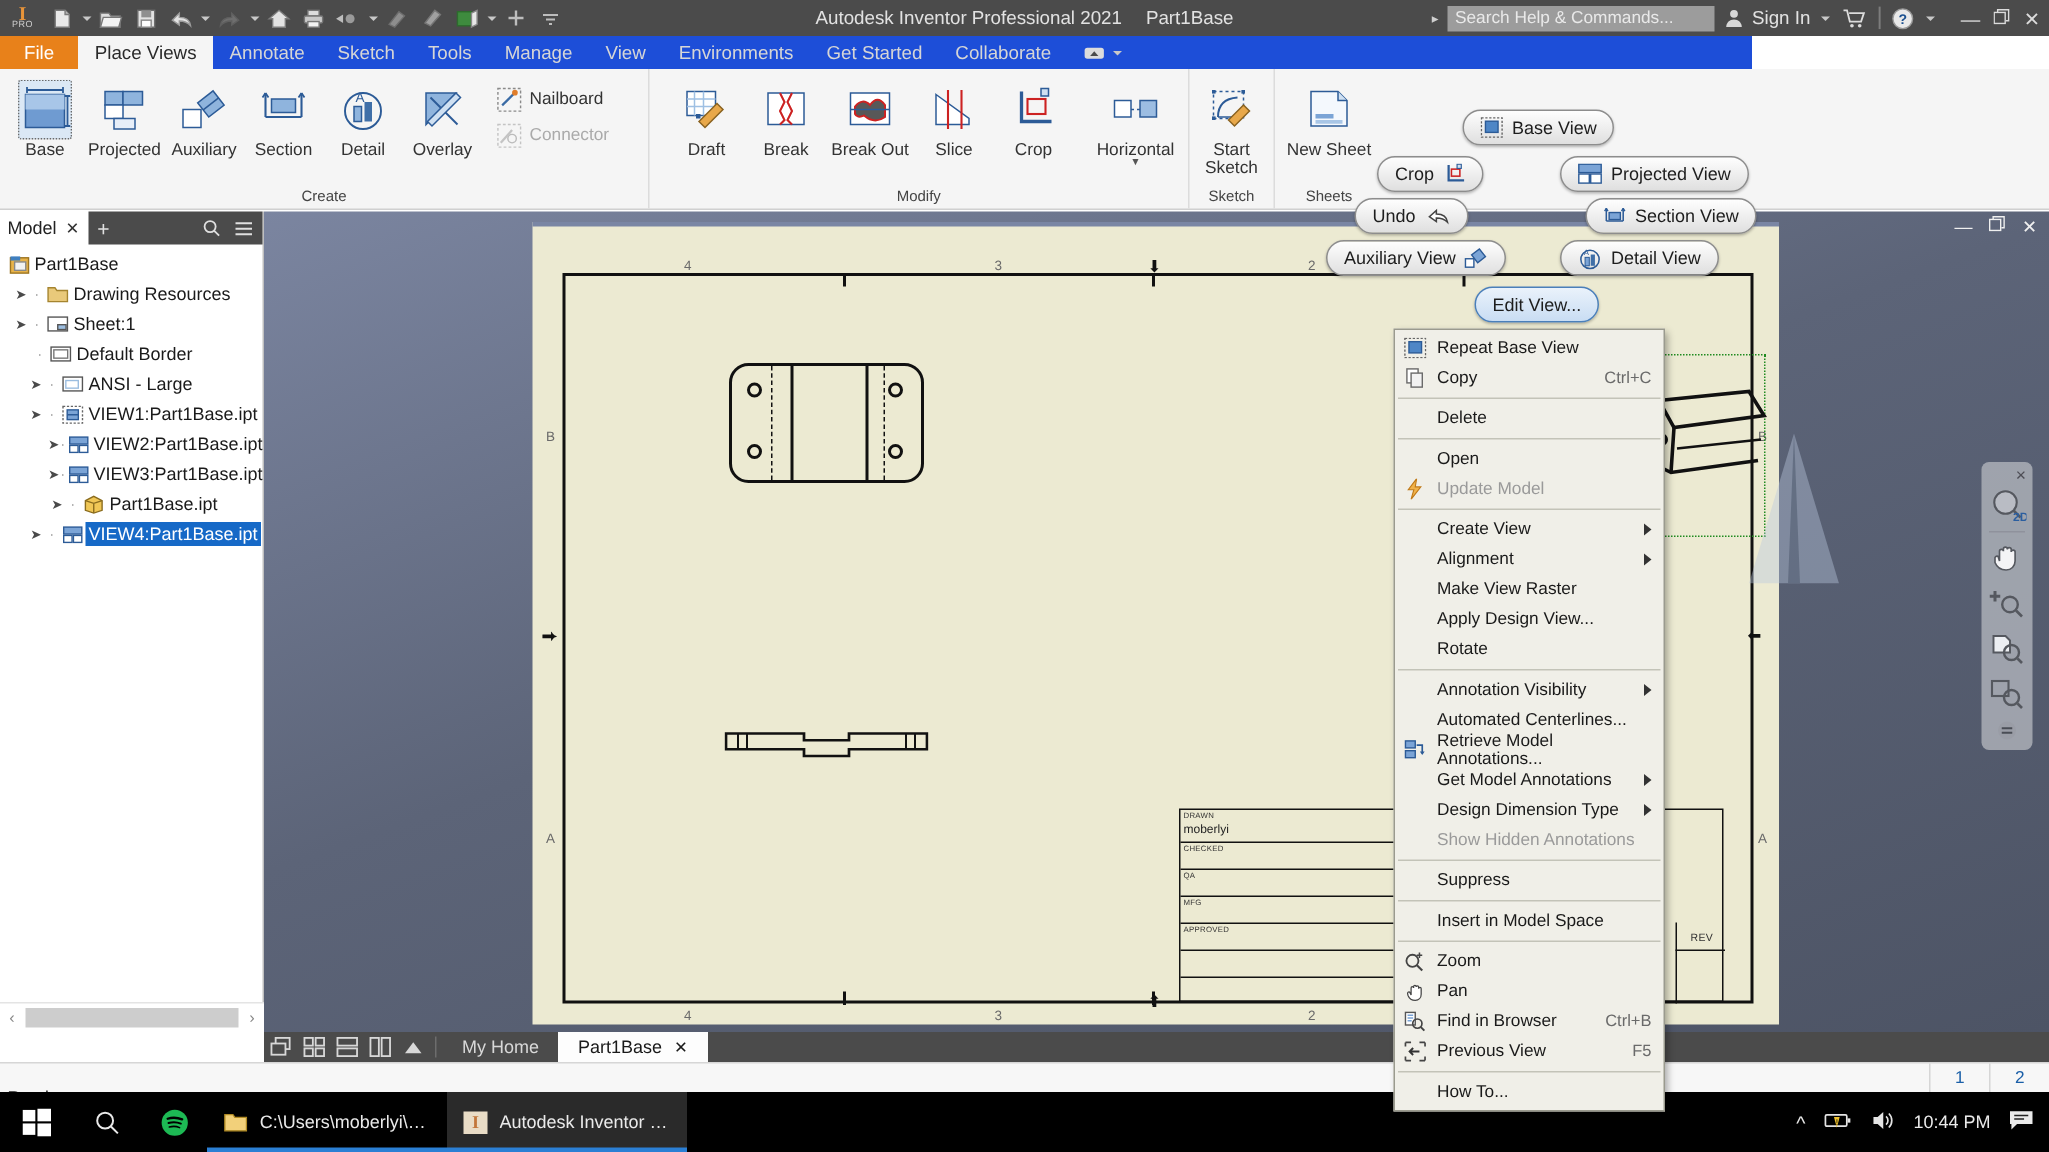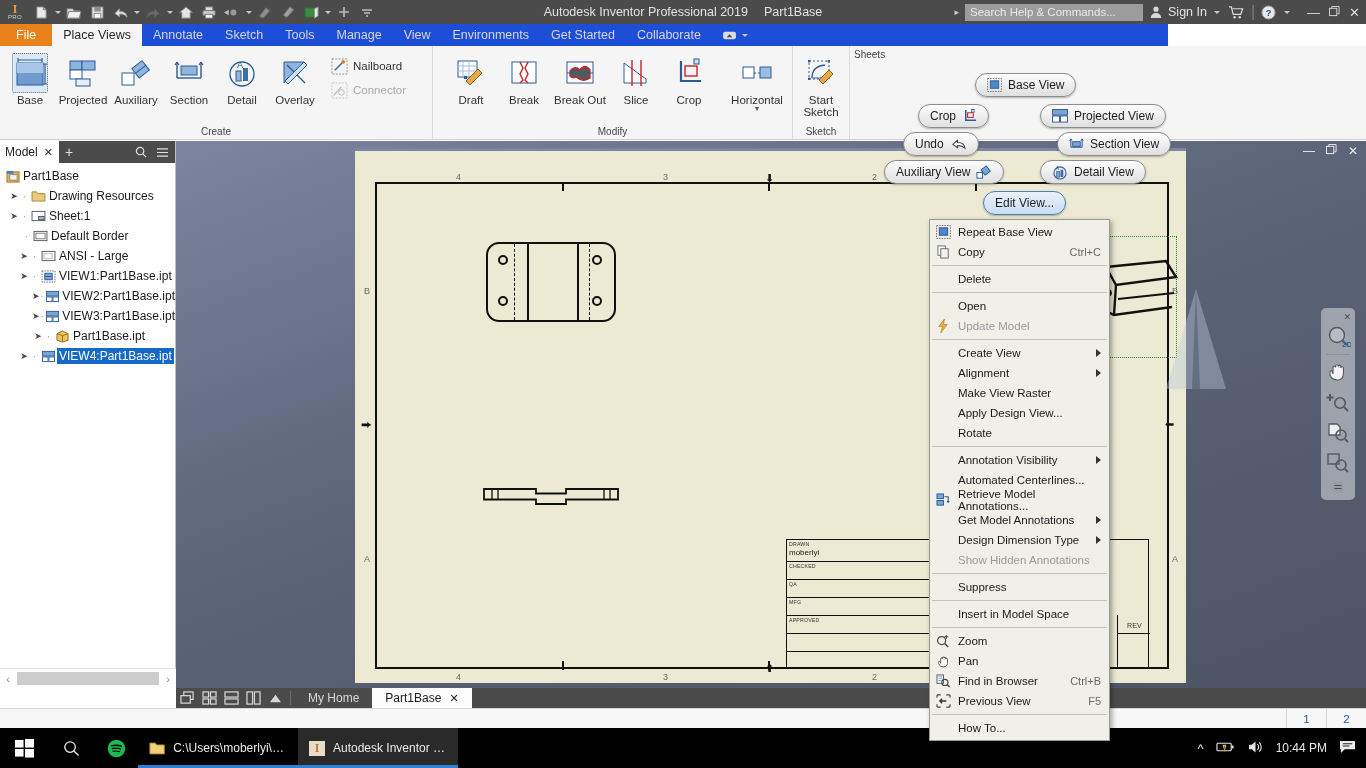--- a/index.html
+++ b/index.html
@@ -379,21 +379,21 @@
             <path d="M7 2v10M2 7h10" stroke="#bdbdbd" stroke-width="1.6"></path>
           </svg>
         </div>
       <div class="qat-btn">
           <svg width="14" height="14" viewBox="0 0 14 14">
             <path d="M2 5h10M4 8h6M6 11h2" stroke="#bdbdbd" stroke-width="1.4"></path>
           </svg>
         </div>
     </div>
     <div class="title-center">
-      <span class="title-app">Autodesk Inventor Professional 2019</span>
+      <span class="title-app">Autodesk Inventor Professional 2021</span>
       <span class="title-doc">Part1Base</span>
     </div>
     <div class="title-right">
       <span class="search-arrow">▸</span>
       <div class="search-box">Search Help &amp; Commands...</div>
       <div class="signin">
         <svg width="14" height="14" viewBox="0 0 14 14">
             <circle cx="7" cy="4.2" r="2.6" fill="#d8d8d8"></circle>
             <path d="M1.8 13c0-3 2.4-5 5.2-5s5.2 2 5.2 5z" fill="#d8d8d8"></path>
           </svg>
@@ -616,20 +616,33 @@
               </svg>
           </div>
           <div class="lbl" style="white-space:pre-line">Start
 Sketch</div>
         </div>
       </div>
       <div class="rg-title">Sketch</div>
     </div>
 
     <div class="rgroup">
+      <div class="rg-body">
+        <div class="rbtn" style="width:64px">
+          <div class="ico">
+            <svg width="36" height="30" viewBox="0 0 36 30">
+                <path d="M6 3h18l6 6v17H6z" fill="#f4f8fd" stroke="#2c5b97"></path>
+                <path d="M24 3v6h6" fill="#cfe0f2" stroke="#2c5b97"></path>
+                <rect x="9" y="18" width="12" height="3" fill="#7ba4d6"></rect>
+                <rect x="9" y="22" width="18" height="2.5" fill="#a9c6e6"></rect>
+              </svg>
+          </div>
+          <div class="lbl">New Sheet</div>
+        </div>
+      </div>
       <div class="rg-title">Sheets</div>
     </div>
   </div>
 
   <div class="browser">
     <div class="browser-head">
       <span class="bh-title">Model</span>
       <span class="bh-x">✕</span>
       <div class="bh-rest">
         <span style="font-size:14px">+</span>

